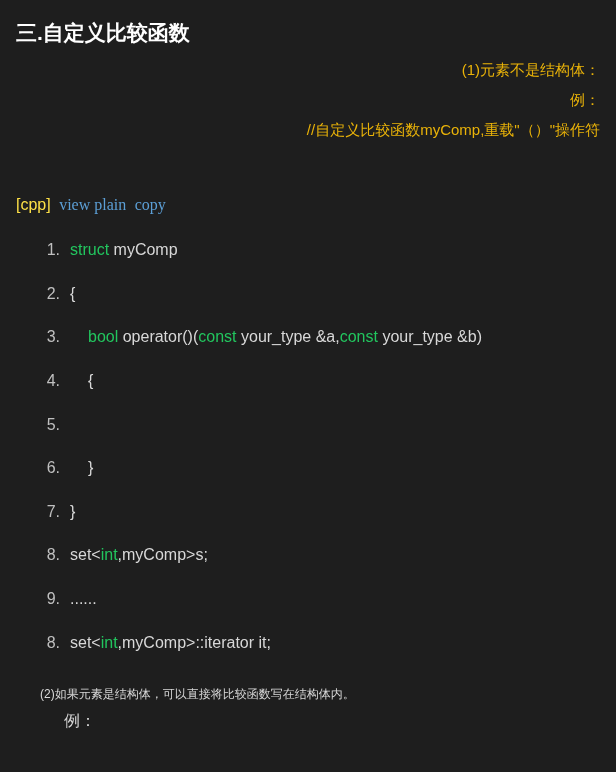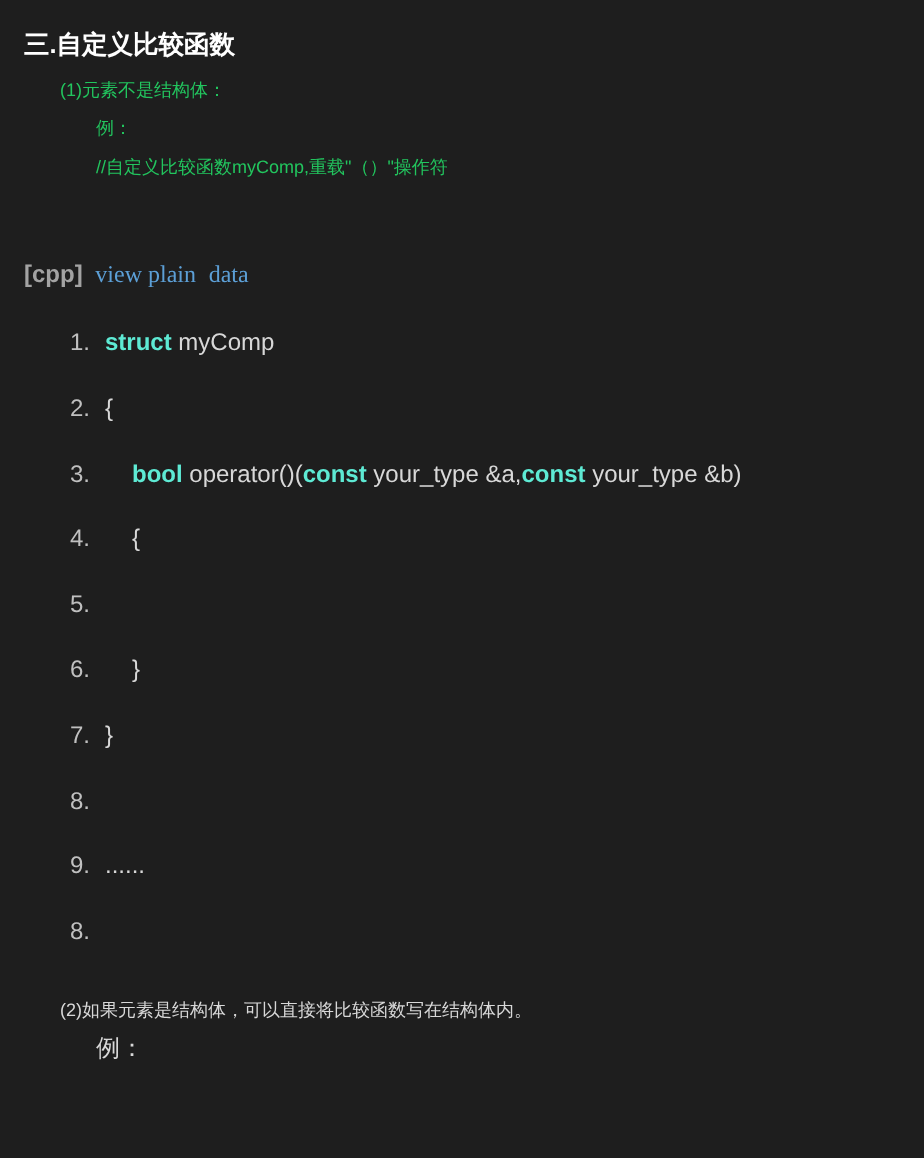--- a/index.html
+++ b/index.html
@@ -12,42 +12,43 @@
       color: #e0e0e0;
       font-family: "Microsoft YaHei", "SimSun", sans-serif;
       font-size: 16px;
       padding: 16px;
       width: 616px;
       line-height: 1.6;
     }
     .section-title {
       font-weight: bold;
       color: #ffffff;
-      font-size: 17px;
+      font-size: 21px;
       margin-bottom: 8px;
     }
     .indent-1 {
       margin-left: 24px;
     }
     .indent-2 {
       margin-left: 48px;
     }
     .text-line {
-      color: #22c55e;
-      font-size: 12px;
+      color: #eab308;
+      font-size: 15px;
       margin-bottom: 6px;
+      text-align: right;
     }
     .code-header {
       margin-top: 50px;
       margin-bottom: 20px;
       font-size: 16px;
     }
     .code-header .label {
-      font-weight: bold;
-      color: #a3a3a3;
+      font-weight: normal;
+      color: #fde047;
     }
     .code-header .link {
       color: #5c9fd6;
       cursor: pointer;
       margin-left: 4px;
       font-family: Liberation Serif, serif;
     }
     .code-block {
       margin-left: 16px;
       margin-top: 10px;
@@ -63,22 +64,22 @@
       text-align: right;
       color: #c0c0c0;
       margin-right: 10px;
       font-family: Arial, sans-serif;
     }
     .code-content {
       font-family: Arial, "Microsoft YaHei", sans-serif;
       color: #d8d8d8;
     }
     .kw {
-      font-weight: bold;
-      color: #5eead4;
+      font-weight: normal;
+      color: #22c55e;
     }
     .code-indent-1 {
       padding-left: 18px;
       text-align: center;
     }
     .code-indent-2 {
       padding-left: 36px;
     }
     .footer-text {
       margin-top: 30px;
@@ -97,21 +98,21 @@
 <body>
 
 <div class="section-title">三.自定义比较函数</div>
 <div class="text-line indent-1">(1)元素不是结构体：</div>
 <div class="text-line indent-2">例：</div>
 <div class="text-line indent-2">//自定义比较函数myComp,重载"（）"操作符</div>
 
 <div class="code-header">
   <span class="label">[cpp]</span>
   <span class="link">view plain</span>
-  <span class="link">data</span>
+  <span class="link">copy</span>
 </div>
 
 <div class="code-block">
   <div class="code-line">
     <span class="line-num">1.</span>
     <span class="code-content"><span class="kw">struct</span><span> myComp</span></span>
   </div>
   <div class="code-line">
     <span class="line-num">2.</span>
     <span class="code-content">{</span>
@@ -130,24 +131,26 @@
   <div class="code-line">
     <span class="line-num">6.</span>
     <span class="code-content code-indent-1">}</span>
   </div>
   <div class="code-line">
     <span class="line-num">7.</span>
     <span class="code-content">}</span>
   </div>
   <div class="code-line">
     <span class="line-num">8.</span>
+    <span class="code-content"><span>set&lt;</span><span class="kw">int</span><span>,myComp&gt;s;</span></span>
   </div>
   <div class="code-line">
     <span class="line-num">9.</span>
     <span class="code-content">......</span>
   </div>
   <div class="code-line">
     <span class="line-num">8.</span>
+    <span class="code-content"><span>set&lt;</span><span class="kw">int</span><span>,myComp&gt;::iterator it;</span></span>
   </div>
 </div>
 
 <div class="footer-text">(2)如果元素是结构体，可以直接将比较函数写在结构体内。</div>
 <div class="footer-text-2">例：</div>
 
 </body></html>

